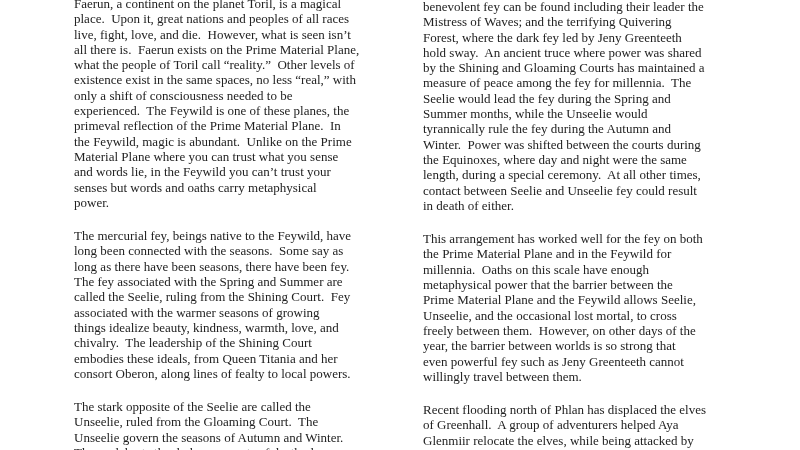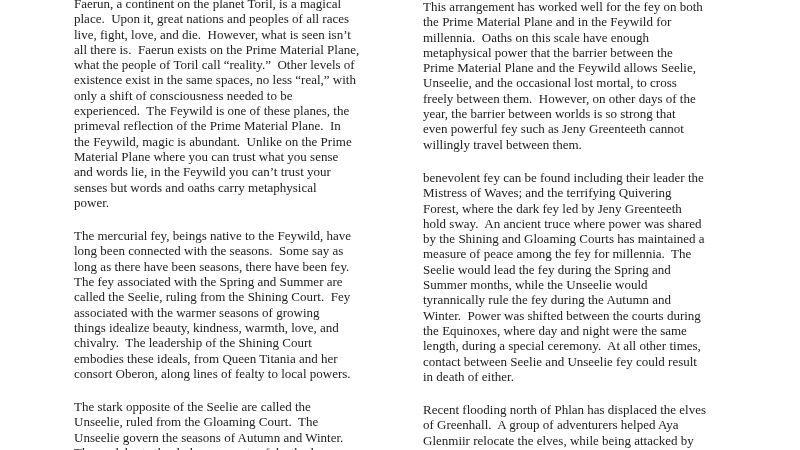--- a/index.html
+++ b/index.html
@@ -57,42 +57,42 @@
 things idealize beauty, kindness, warmth, love, and
 chivalry.  The leadership of the Shining Court
 embodies these ideals, from Queen Titania and her
 consort Oberon, along lines of fealty to local powers.</p>
       <p class="para">The stark opposite of the Seelie are called the
 Unseelie, ruled from the Gloaming Court.  The
 Unseelie govern the seasons of Autumn and Winter.
 They celebrate the darker concepts of death, decay,</p>
     </div>
   <div class="col col-right" style="color: rgb(34, 34, 34);">
-      <p class="para">This arrangement has worked well for the fey on both
-the Prime Material Plane and in the Feywild for
-millennia.  Oaths on this scale have enough
-metaphysical power that the barrier between the
-Prime Material Plane and the Feywild allows Seelie,
-Unseelie, and the occasional lost mortal, to cross
-freely between them.  However, on other days of the
-year, the barrier between worlds is so strong that
-even powerful fey such as Jeny Greenteeth cannot
-willingly travel between them.</p>
       <p class="para">benevolent fey can be found including their leader the
 Mistress of Waves; and the terrifying Quivering
 Forest, where the dark fey led by Jeny Greenteeth
 hold sway.  An ancient truce where power was shared
 by the Shining and Gloaming Courts has maintained a
 measure of peace among the fey for millennia.  The
 Seelie would lead the fey during the Spring and
 Summer months, while the Unseelie would
 tyrannically rule the fey during the Autumn and
 Winter.  Power was shifted between the courts during
 the Equinoxes, where day and night were the same
 length, during a special ceremony.  At all other times,
 contact between Seelie and Unseelie fey could result
 in death of either.</p>
+      <p class="para">This arrangement has worked well for the fey on both
+the Prime Material Plane and in the Feywild for
+millennia.  Oaths on this scale have enough
+metaphysical power that the barrier between the
+Prime Material Plane and the Feywild allows Seelie,
+Unseelie, and the occasional lost mortal, to cross
+freely between them.  However, on other days of the
+year, the barrier between worlds is so strong that
+even powerful fey such as Jeny Greenteeth cannot
+willingly travel between them.</p>
       <p class="para">Recent flooding north of Phlan has displaced the elves
 of Greenhall.  A group of adventurers helped Aya
 Glenmiir relocate the elves, while being attacked by
 giant weeds, thorns, and beasts.  While doing this</p>
     </div>
 </div>
 
 </body></html>

